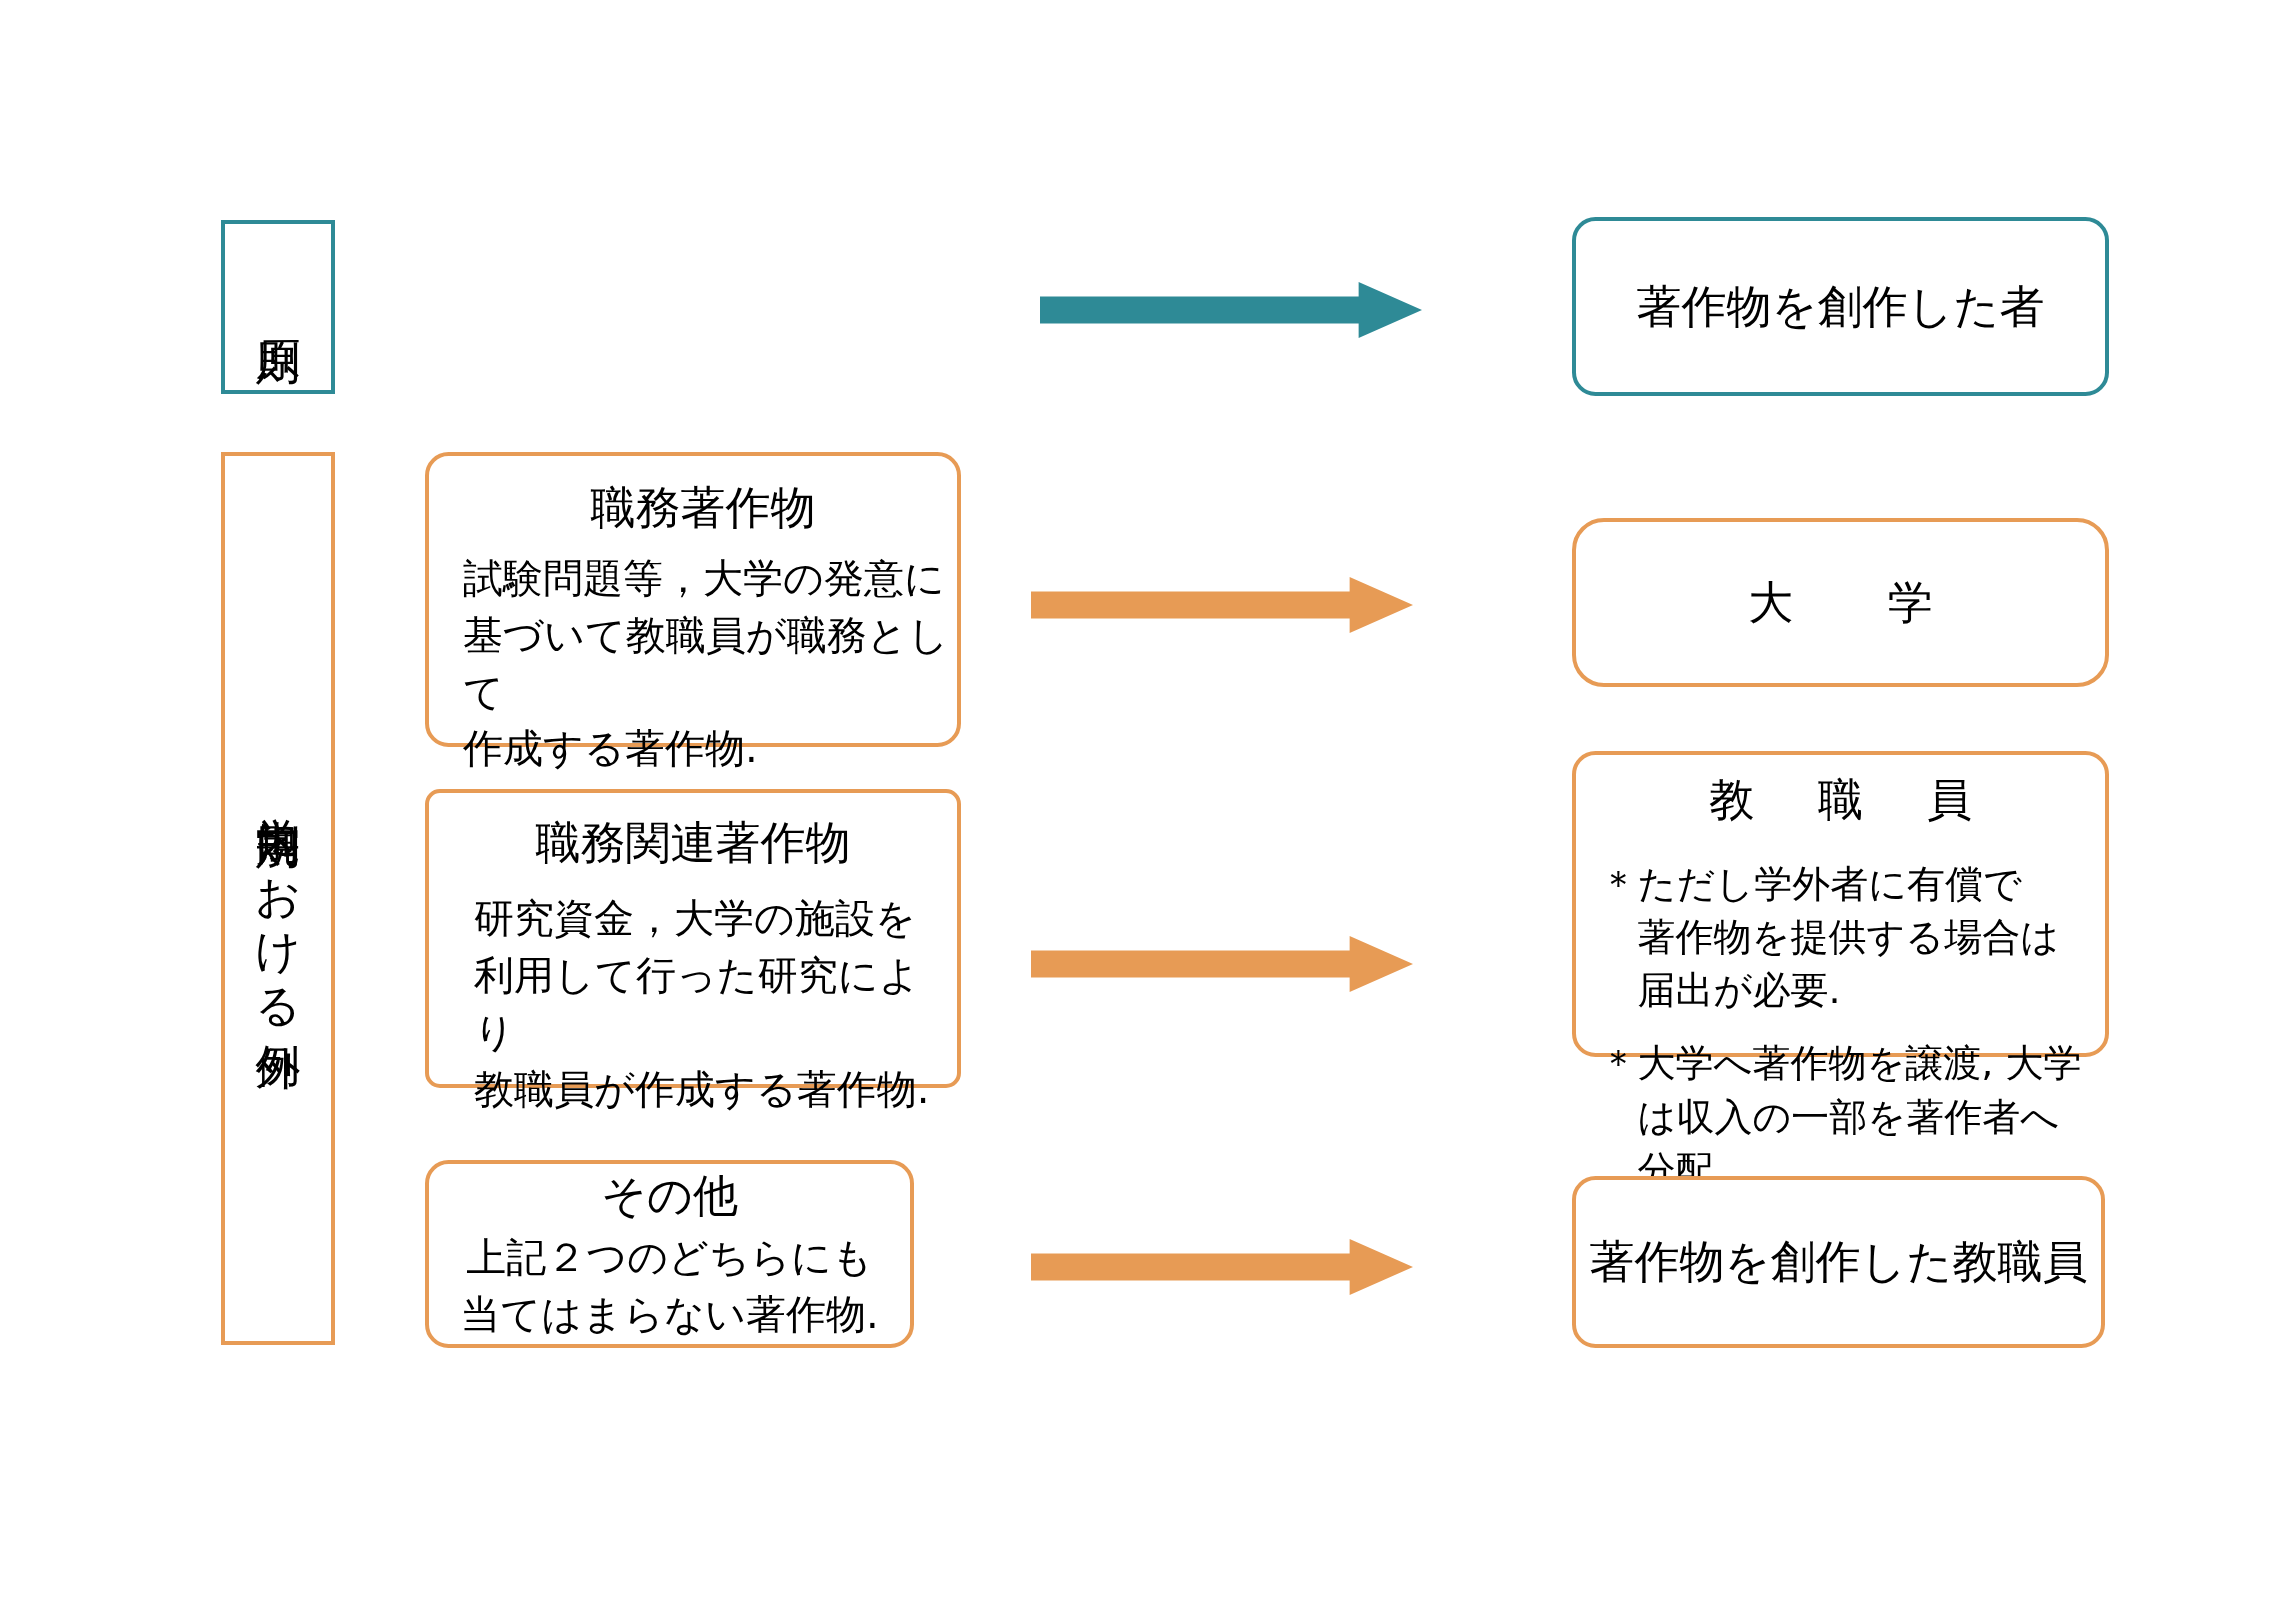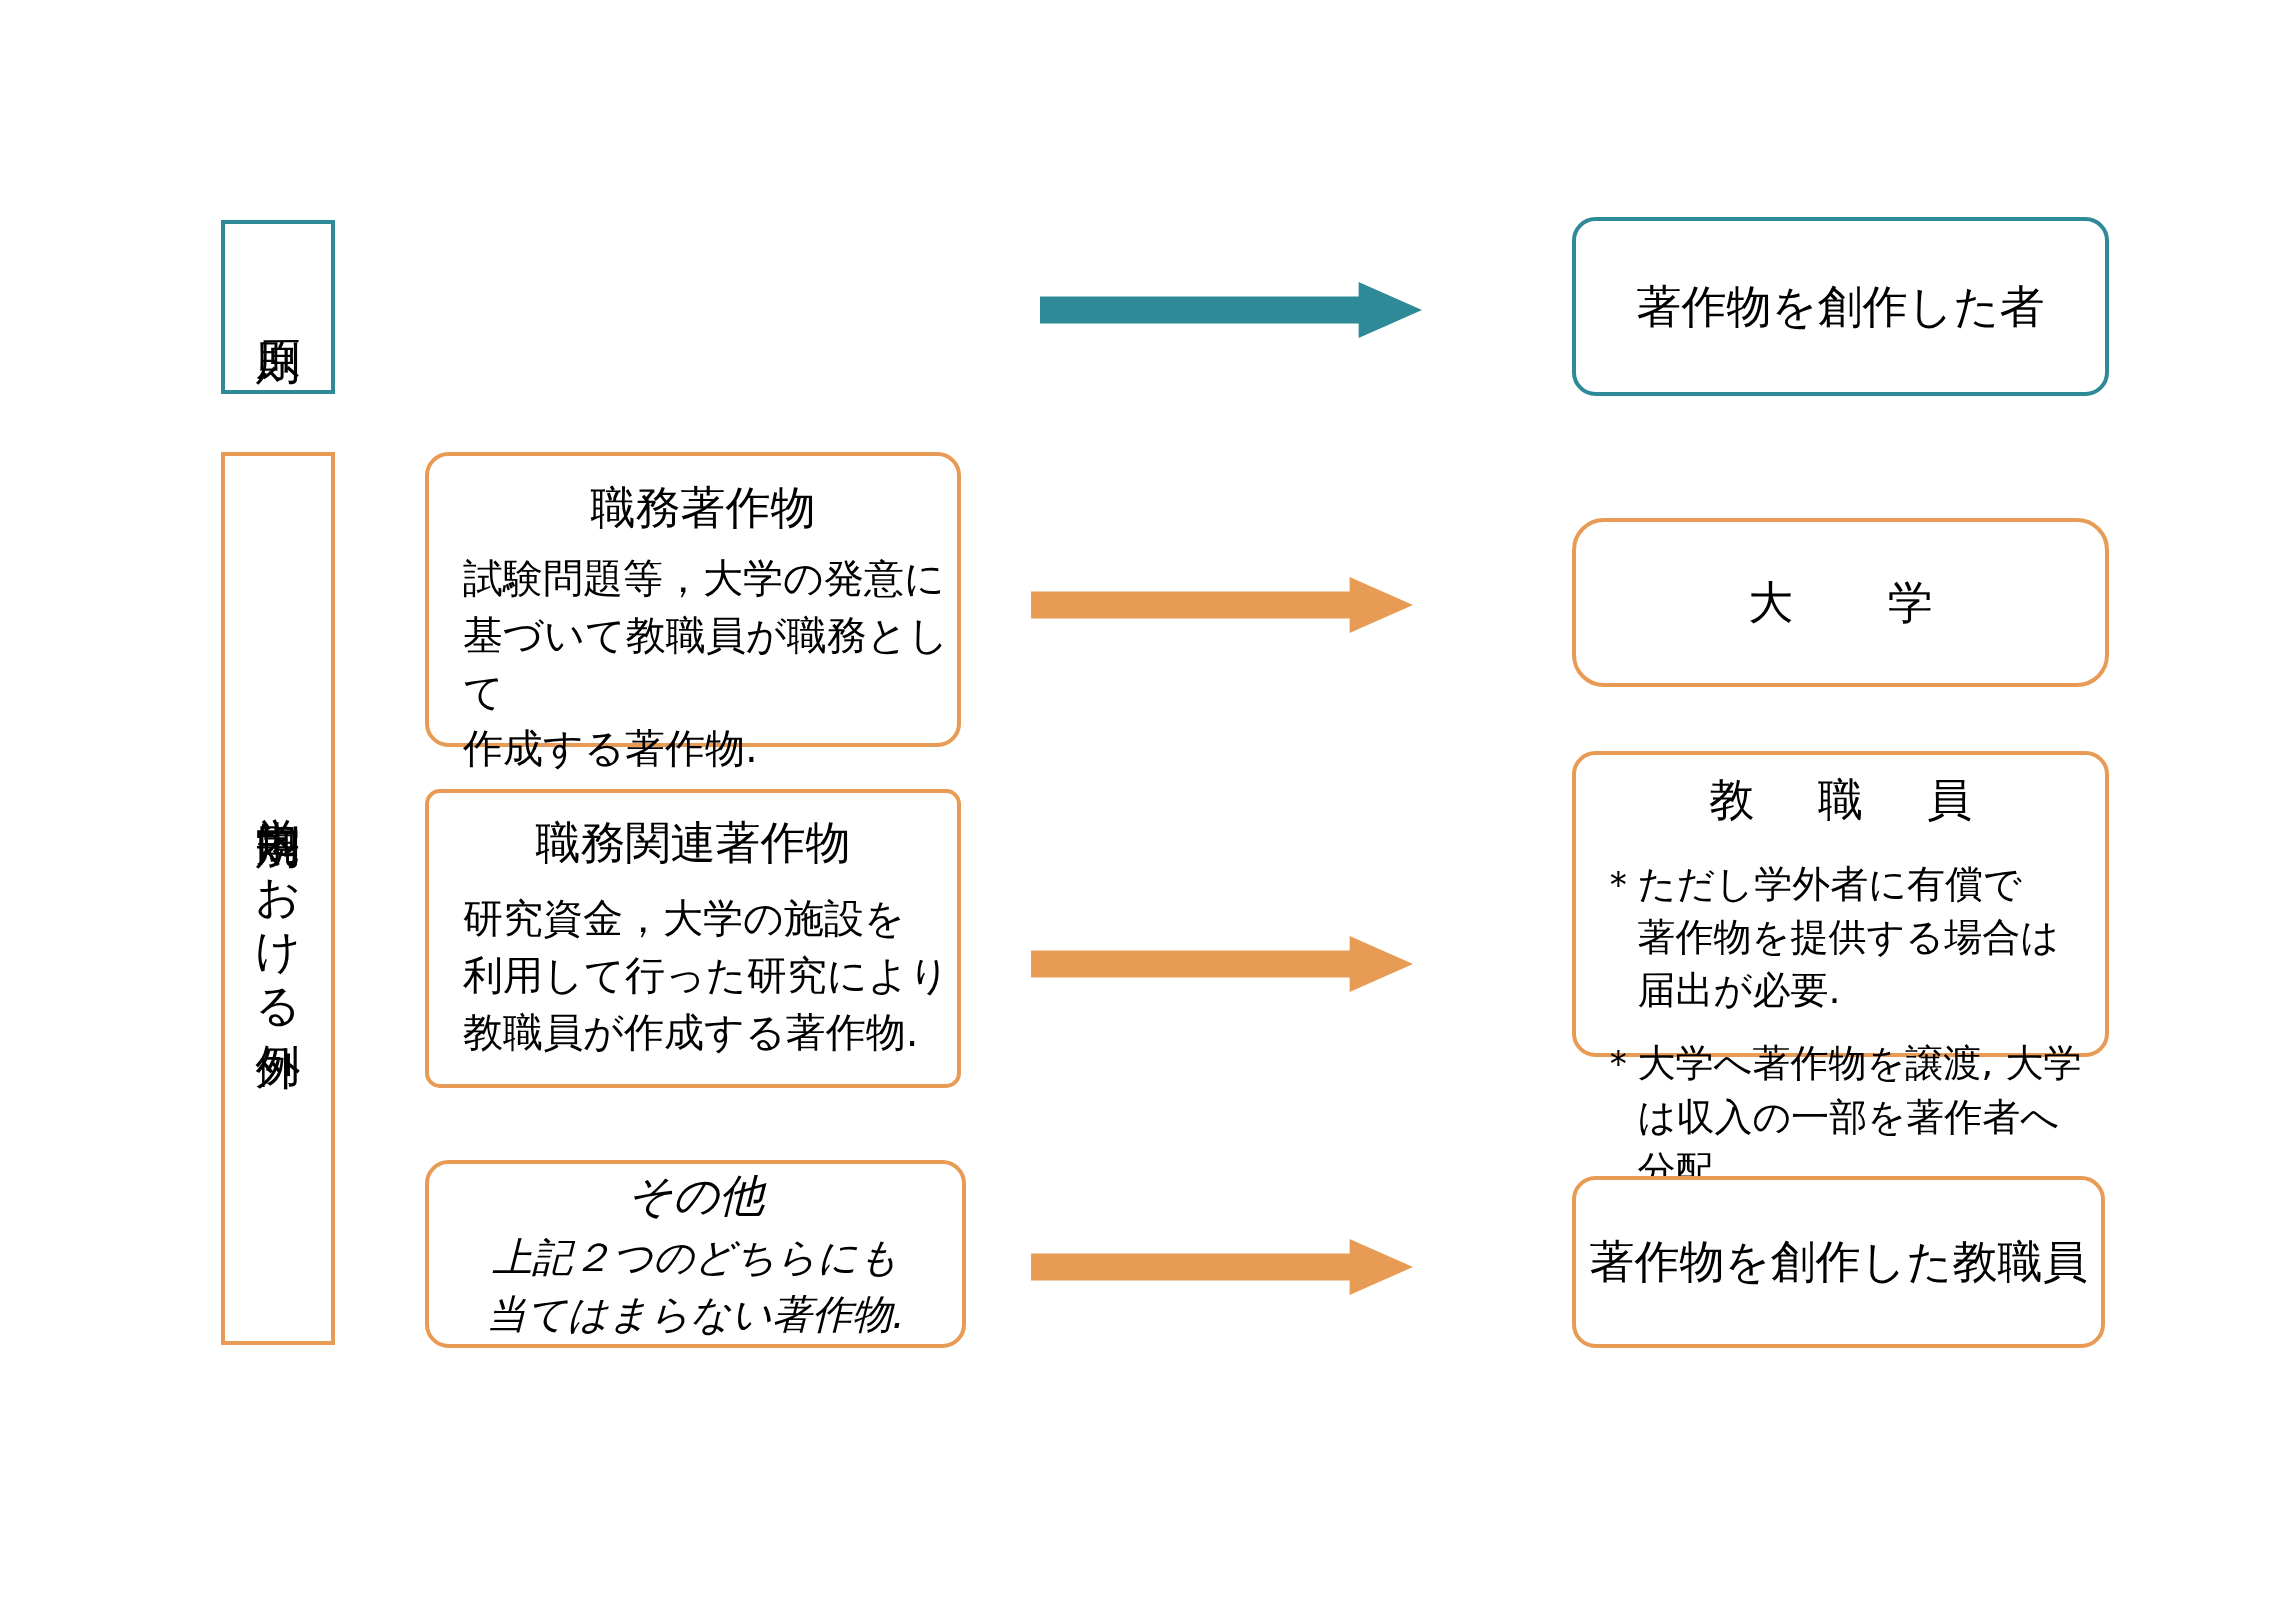--- a/index.html
+++ b/index.html
@@ -133,21 +133,21 @@
       <path d="M0,16 L352,16 L352,0 L422,31 L352,62 L352,46 L0,46 Z" fill="#E79B55"></path>
     </svg>
   </div>
 
   <div class="box orange-card" style="left:1572px; top:518px; width:537px; height:169px;border-radius:32px;">
     <div class="card-title spaced">大　学</div>
   </div>
 
   <div class="box orange-card" style="left:425px; top:789px; width:536px; height:299px; justify-content:flex-start; padding:20px 0 0 0;border-radius:15px;">
     <div class="card-title" style="margin-bottom:18px;">職務関連著作物</div>
-    <div class="card-body" style="padding-left:34px; align-self:flex-start;">研究資金，大学の施設を
+    <div class="card-body" style="padding-left:34px; align-self:flex-start;margin-left:11px;">研究資金，大学の施設を
 利用して行った研究により
 教職員が作成する著作物.</div>
   </div>
 
   <div class="arrow" style="left:1031px; top:936px; width:382px; height:56px;">
     <svg viewBox="0 0 422 62" preserveAspectRatio="none" aria-hidden="true">
       <path d="M0,16 L352,16 L352,0 L422,31 L352,62 L352,46 L0,46 Z" fill="#E79B55"></path>
     </svg>
   </div>
 
@@ -162,21 +162,21 @@
     </div>
 
     <div class="note-row" style="align-self:flex-start; padding-left:23.5px; max-width:507px;">
       <span class="note-star">＊</span>
       <span class="note-text">大学へ著作物を譲渡, 大学
 は収入の一部を著作者へ
 分配.</span>
     </div>
   </div>
 
-  <div class="box orange-card" style="left:425px; top:1160px; width:541px; height:188px; justify-content:center; padding:16px;font-style:italic;">
+  <div class="box orange-card" style="left:425px; top:1160px; width:489px; height:188px; justify-content:center; padding:16px;">
     <div class="card-title" style="margin-bottom:3.6px;">その他</div>
     <div class="card-body centered">上記２つのどちらにも
 当てはまらない著作物.</div>
   </div>
 
   <div class="arrow" style="left:1031px; top:1239px; width:382px; height:56px;">
     <svg viewBox="0 0 422 62" preserveAspectRatio="none" aria-hidden="true">
       <path d="M0,16 L352,16 L352,0 L422,31 L352,62 L352,46 L0,46 Z" fill="#E79B55"></path>
     </svg>
   </div>

